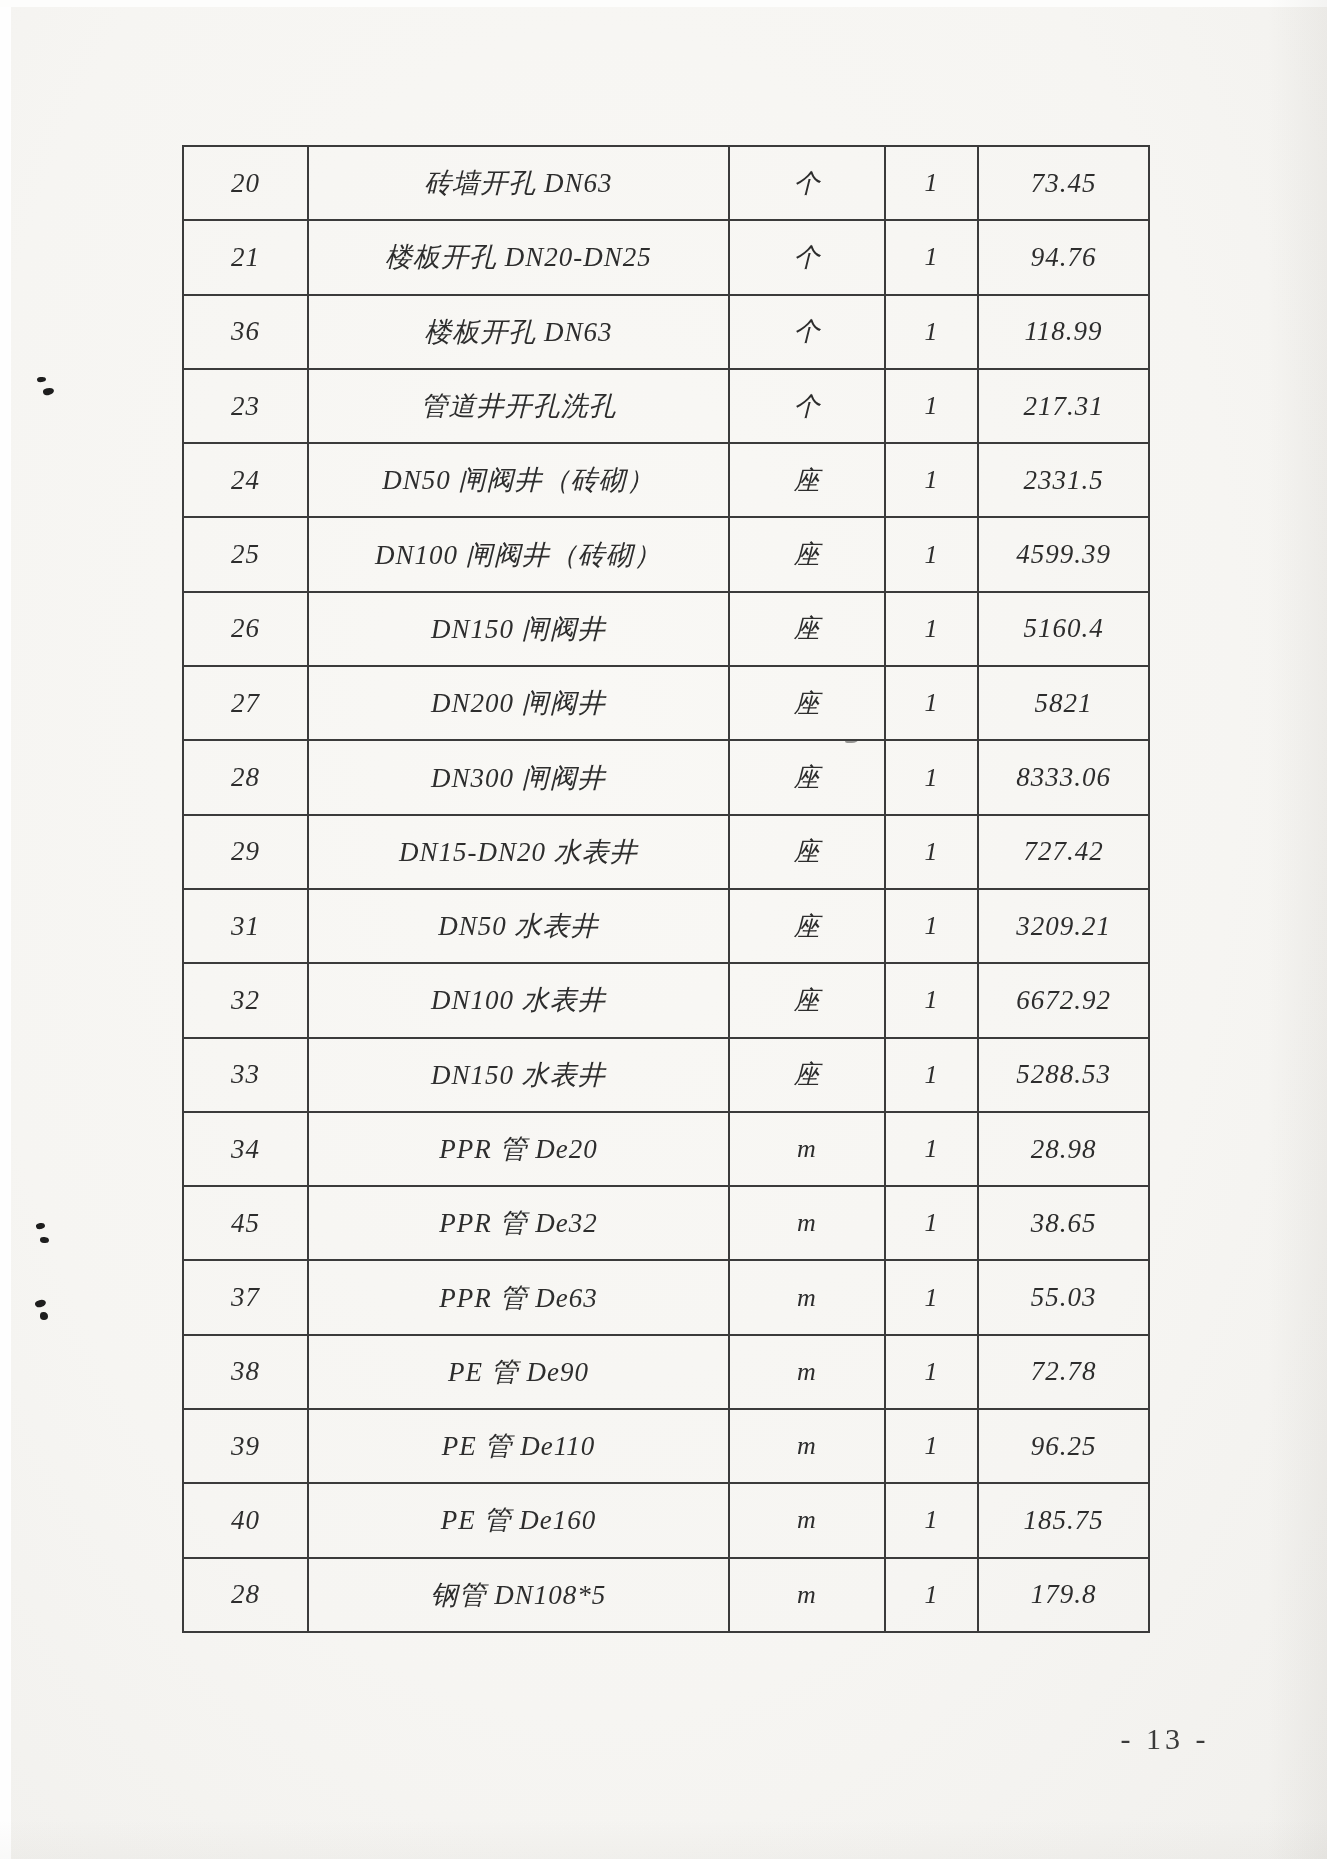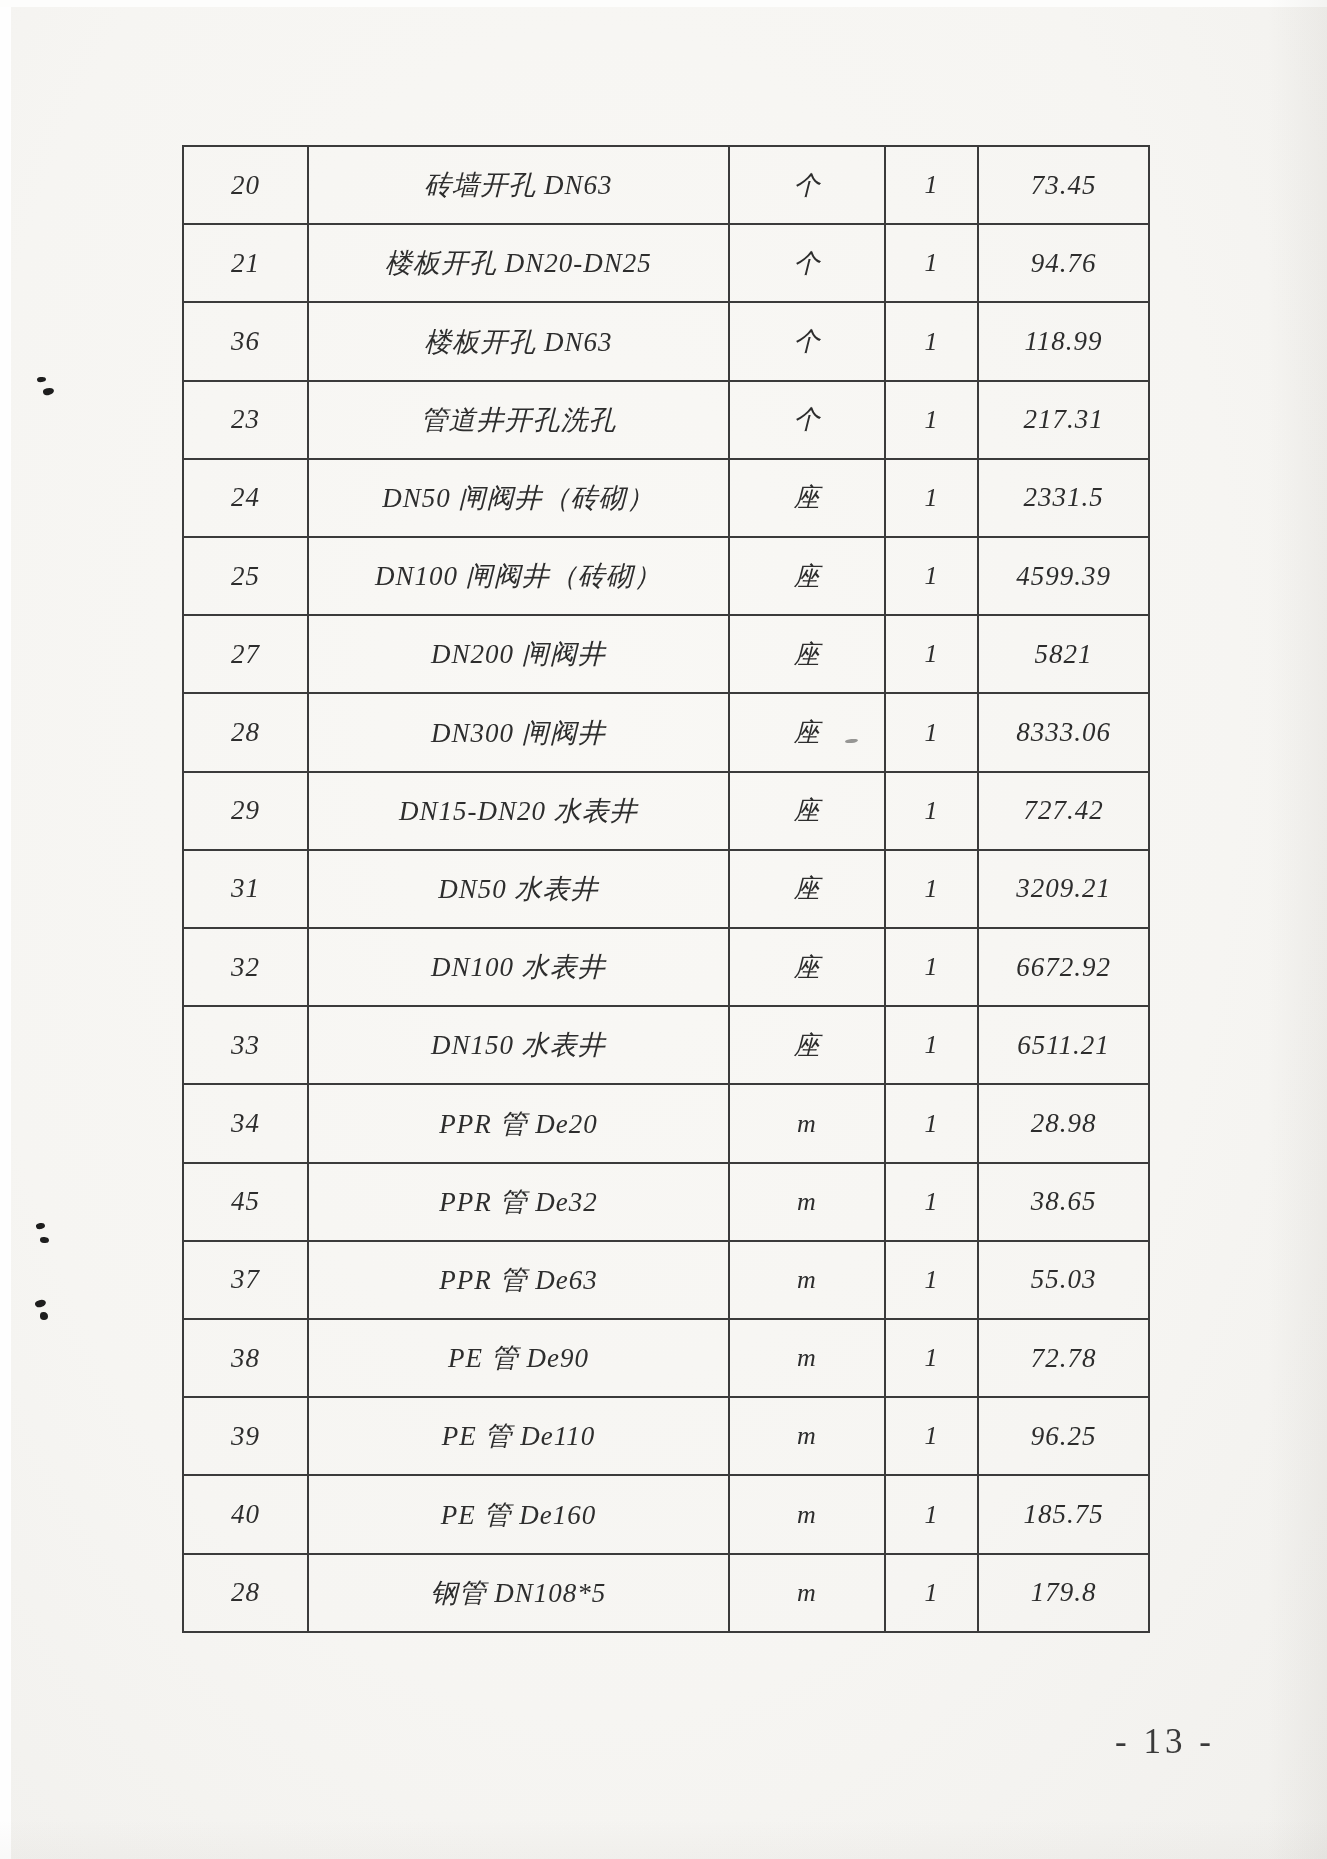--- a/index.html
+++ b/index.html
@@ -28,21 +28,21 @@
     border:2px solid #3b3b3b;
     text-align:center;vertical-align:middle;
     color:#2d2d2d;font-size:27px;
     padding:0;letter-spacing:1px;
     white-space:nowrap;overflow:hidden;
   }
   .price-table td.c-unit,.price-table td.c-qty{font-size:26px;}
 
   .page-number{
     position:absolute;left:1090px;top:1722px;width:150px;
-    text-align:center;color:#3a3a3a;font-size:35px;letter-spacing:4px;
+    text-align:center;color:#3a3a3a;font-size:30px;letter-spacing:4px;
   }
 
   .speck{position:absolute;background:#1e1e1e;border-radius:45% 55% 50% 50%;}
   .sp1{left:37px;top:377px;width:9px;height:5px;transform:rotate(-8deg);}
   .sp2{left:43px;top:388px;width:11px;height:7px;transform:rotate(-14deg);}
   .sp3{left:36px;top:1223px;width:9px;height:6px;transform:rotate(-10deg);}
   .sp4{left:40px;top:1237px;width:9px;height:6px;transform:rotate(5deg);}
   .sp5{left:35px;top:1300px;width:11px;height:7px;transform:rotate(-18deg);}
   .sp6{left:40px;top:1312px;width:8px;height:8px;}
   .sp7{left:845px;top:739px;width:13px;height:4px;opacity:.45;transform:rotate(-6deg);border-radius:50%;}
@@ -109,20 +109,27 @@
           <td class="c-price">2331.5</td>
         </tr>
         <tr>
           <td class="c-no">25</td>
           <td class="c-name">DN100 闸阀井（砖砌）</td>
           <td class="c-unit">座</td>
           <td class="c-qty">1</td>
           <td class="c-price">4599.39</td>
         </tr>
         <tr>
+          <td class="c-no">26</td>
+          <td class="c-name">DN150 闸阀井</td>
+          <td class="c-unit">座</td>
+          <td class="c-qty">1</td>
+          <td class="c-price">5160.4</td>
+        </tr>
+        <tr>
           <td class="c-no">27</td>
           <td class="c-name">DN200 闸阀井</td>
           <td class="c-unit">座</td>
           <td class="c-qty">1</td>
           <td class="c-price">5821</td>
         </tr>
         <tr>
           <td class="c-no">28</td>
           <td class="c-name">DN300 闸阀井</td>
           <td class="c-unit">座</td>
@@ -148,21 +155,21 @@
           <td class="c-name">DN100 水表井</td>
           <td class="c-unit">座</td>
           <td class="c-qty">1</td>
           <td class="c-price">6672.92</td>
         </tr>
         <tr>
           <td class="c-no">33</td>
           <td class="c-name">DN150 水表井</td>
           <td class="c-unit">座</td>
           <td class="c-qty">1</td>
-          <td class="c-price">6511.21</td>
+          <td class="c-price">5288.53</td>
         </tr>
         <tr>
           <td class="c-no">34</td>
           <td class="c-name">PPR 管 De20</td>
           <td class="c-unit">m</td>
           <td class="c-qty">1</td>
           <td class="c-price">28.98</td>
         </tr>
         <tr>
           <td class="c-no">45</td>

